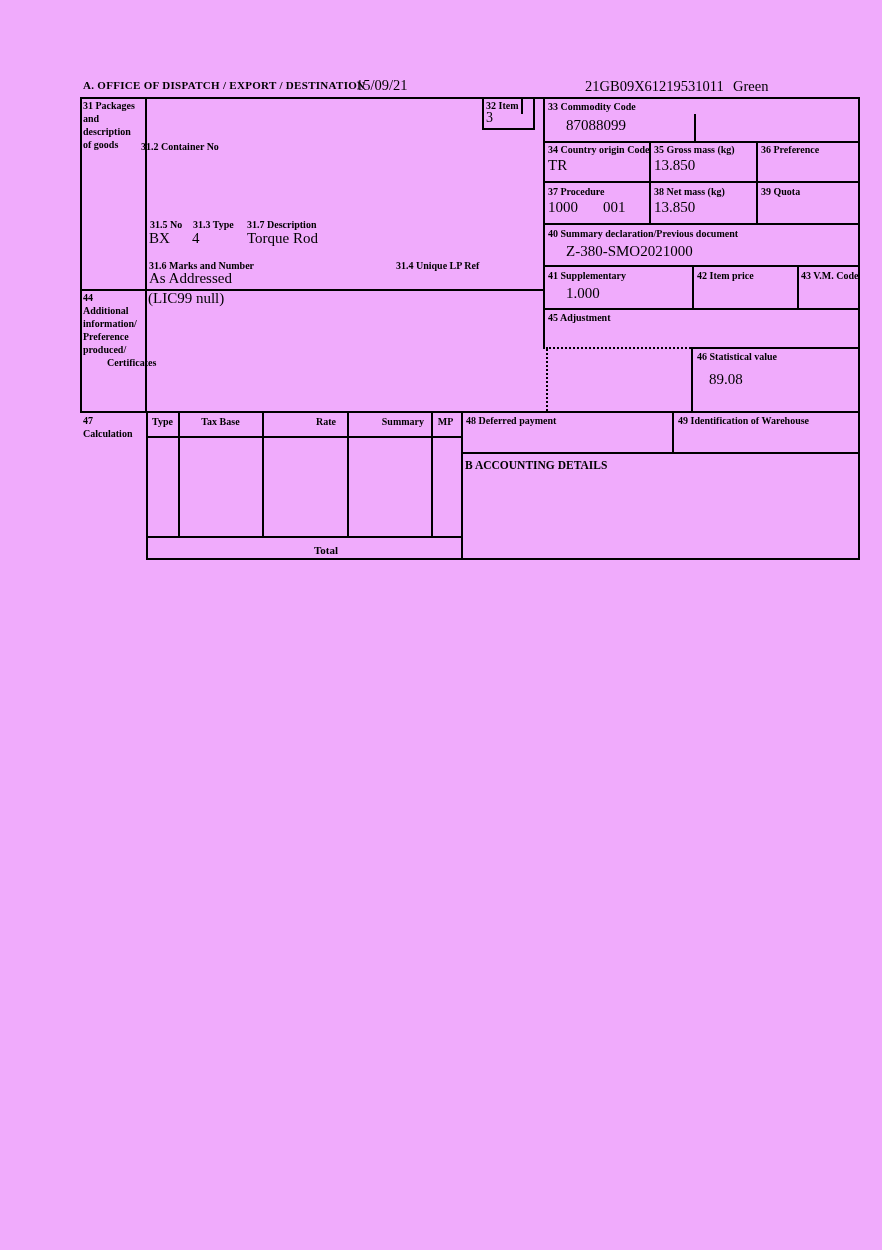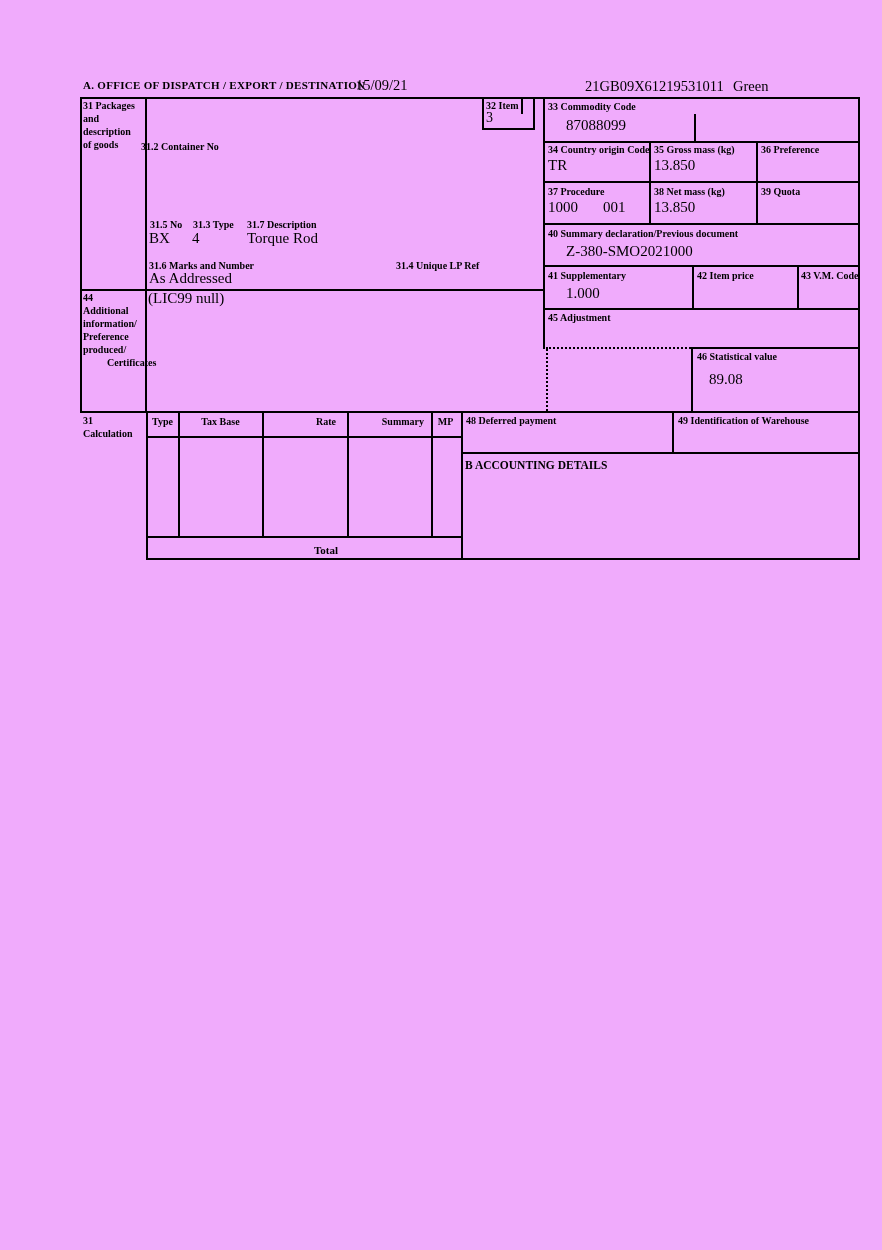--- a/index.html
+++ b/index.html
@@ -112,21 +112,21 @@
   <span class="lbl" style="left:83px;top:318px;">information/</span>
   <span class="lbl" style="left:83px;top:331px;">Preference</span>
   <span class="lbl" style="left:83px;top:344px;">produced/</span>
   <span class="lbl" style="left:83px;top:357px;padding-left:24px;">Certificates</span>
   <span class="val" style="left:148px;top:290px;">(LIC99 null)</span>
 
   <span class="lbl" style="left:548px;top:312px;">45 Adjustment</span>
   <span class="lbl" style="left:697px;top:351px;">46 Statistical value</span>
   <span class="val" style="left:709px;top:371px;">89.08</span>
 
-  <span class="lbl" style="left:83px;top:415px;">31</span>
+  <span class="lbl" style="left:83px;top:415px;">47</span>
   <span class="lbl" style="left:83px;top:428px;">Calculation</span>
   <span class="th" style="left:147px;top:416px;width:31px;text-align:center;">Type</span>
   <span class="th" style="left:179px;top:416px;width:83px;text-align:center;">Tax Base</span>
   <span class="th" style="left:263px;top:416px;width:73px;text-align:right;">Rate</span>
   <span class="th" style="left:348px;top:416px;width:76px;text-align:right;">Summary</span>
   <span class="th" style="left:431px;top:416px;width:29px;text-align:center;">MP</span>
   <span class="th" style="left:166px;top:544px;width:320px;text-align:center;font-size:11px;">Total</span>
 
   <span class="lbl" style="left:466px;top:415px;">48 Deferred payment</span>
   <span class="lbl" style="left:678px;top:415px;">49 Identification of Warehouse</span>

